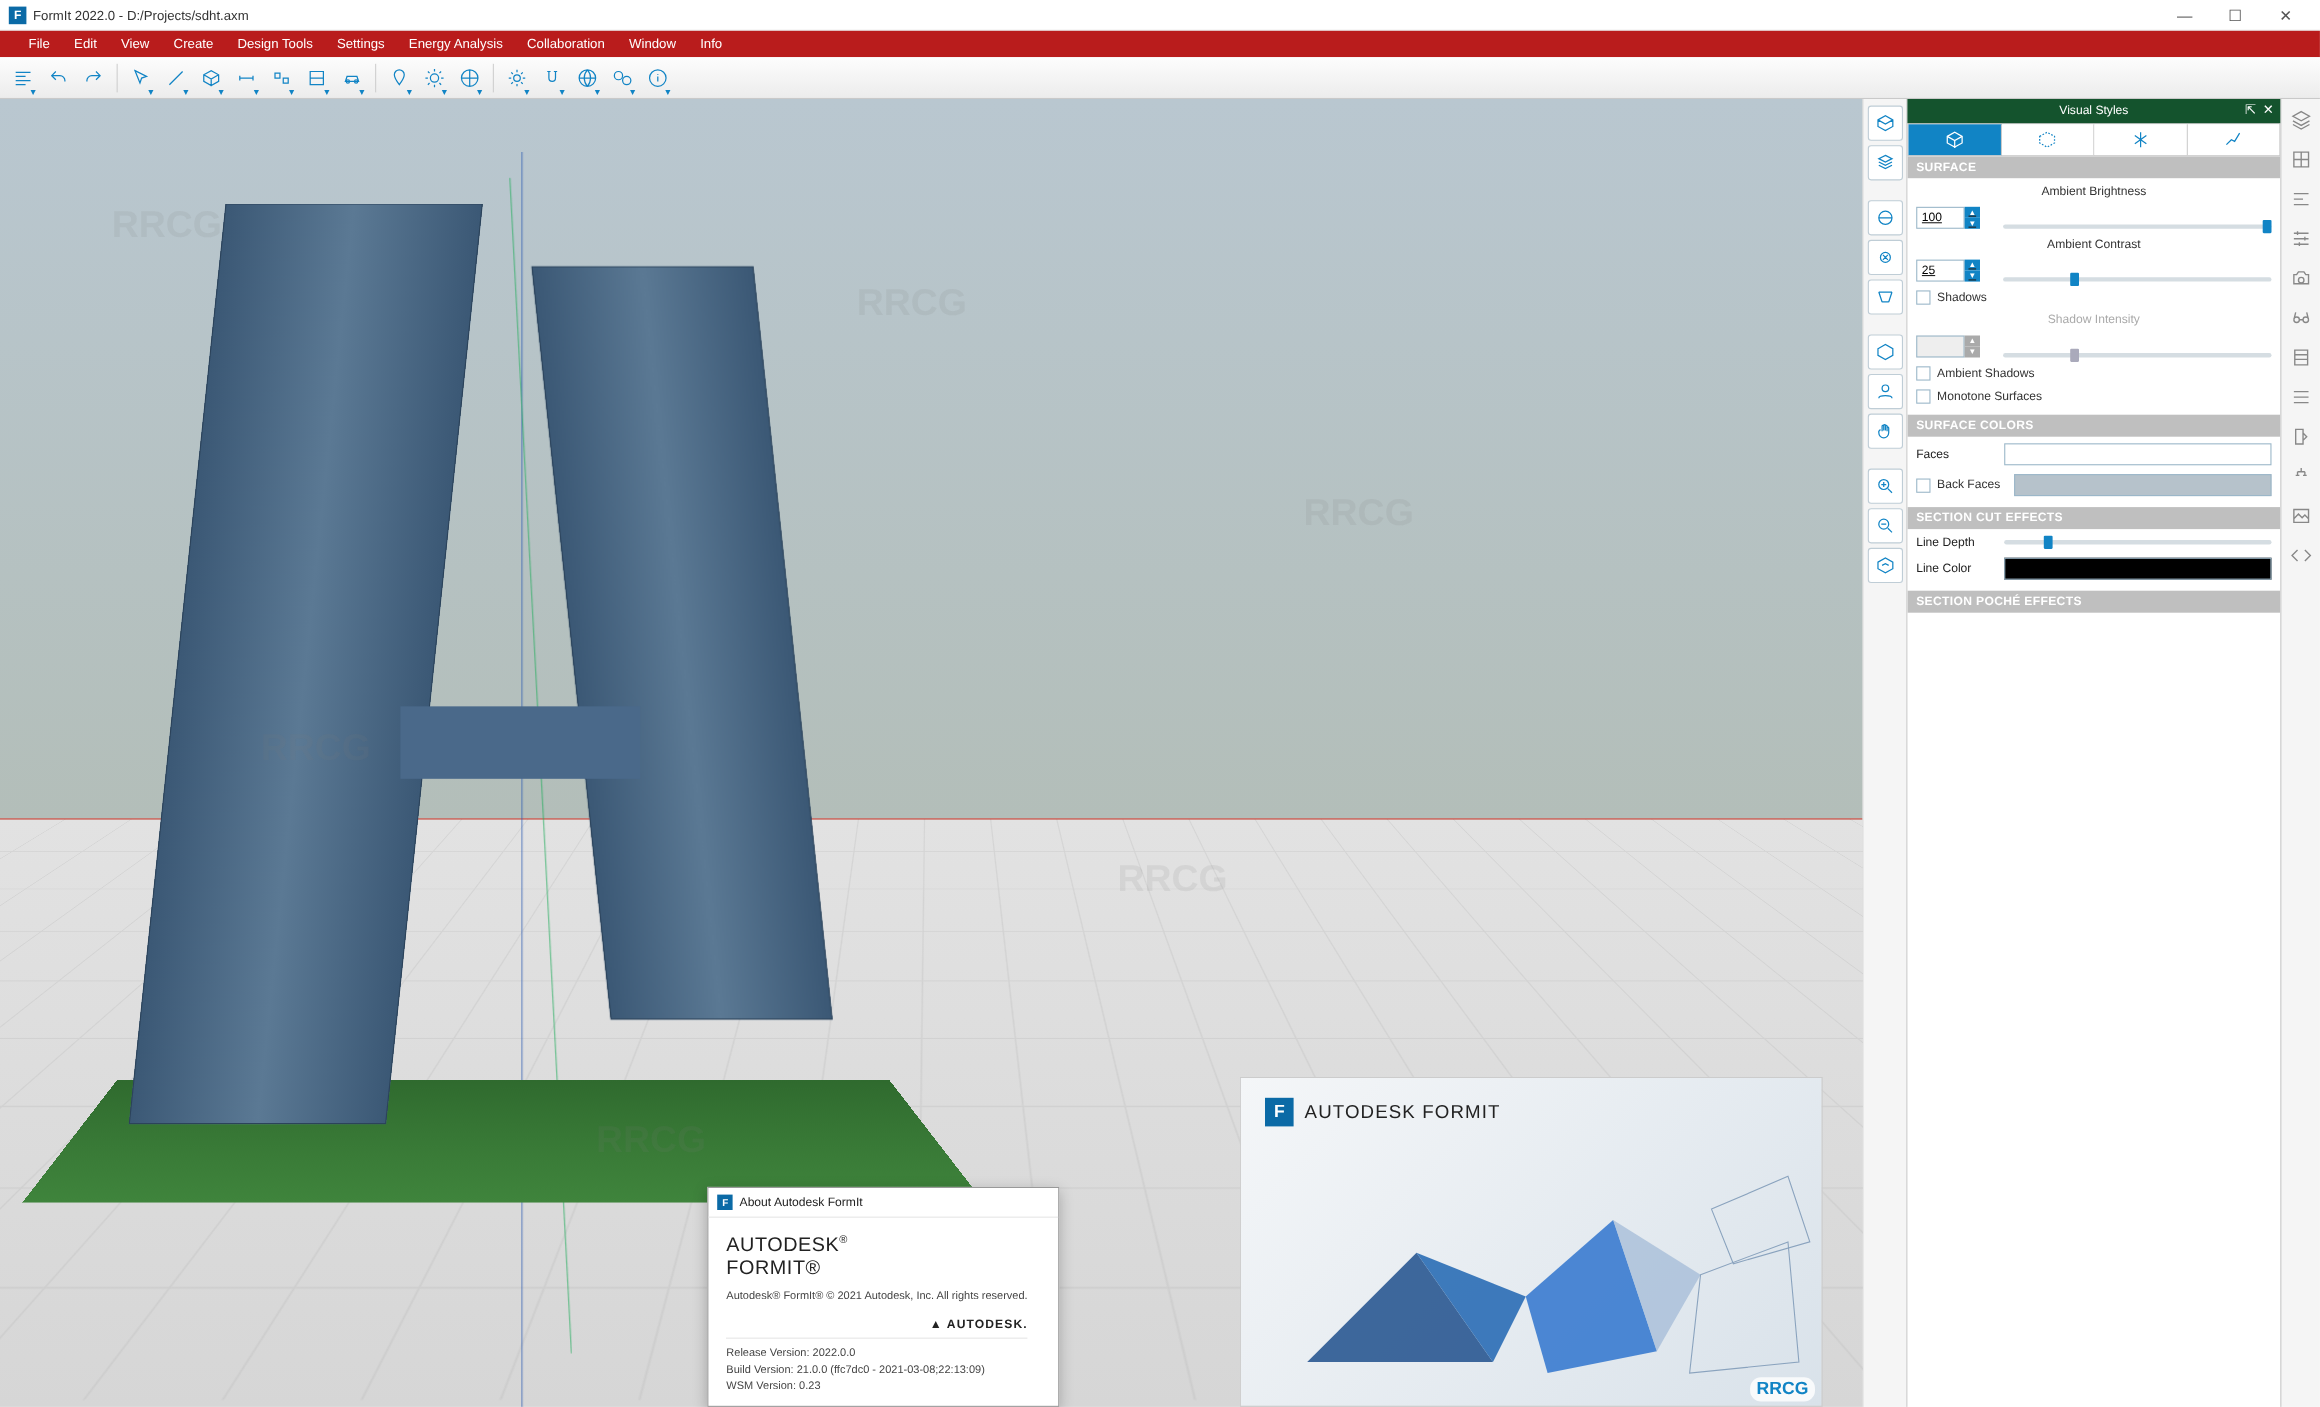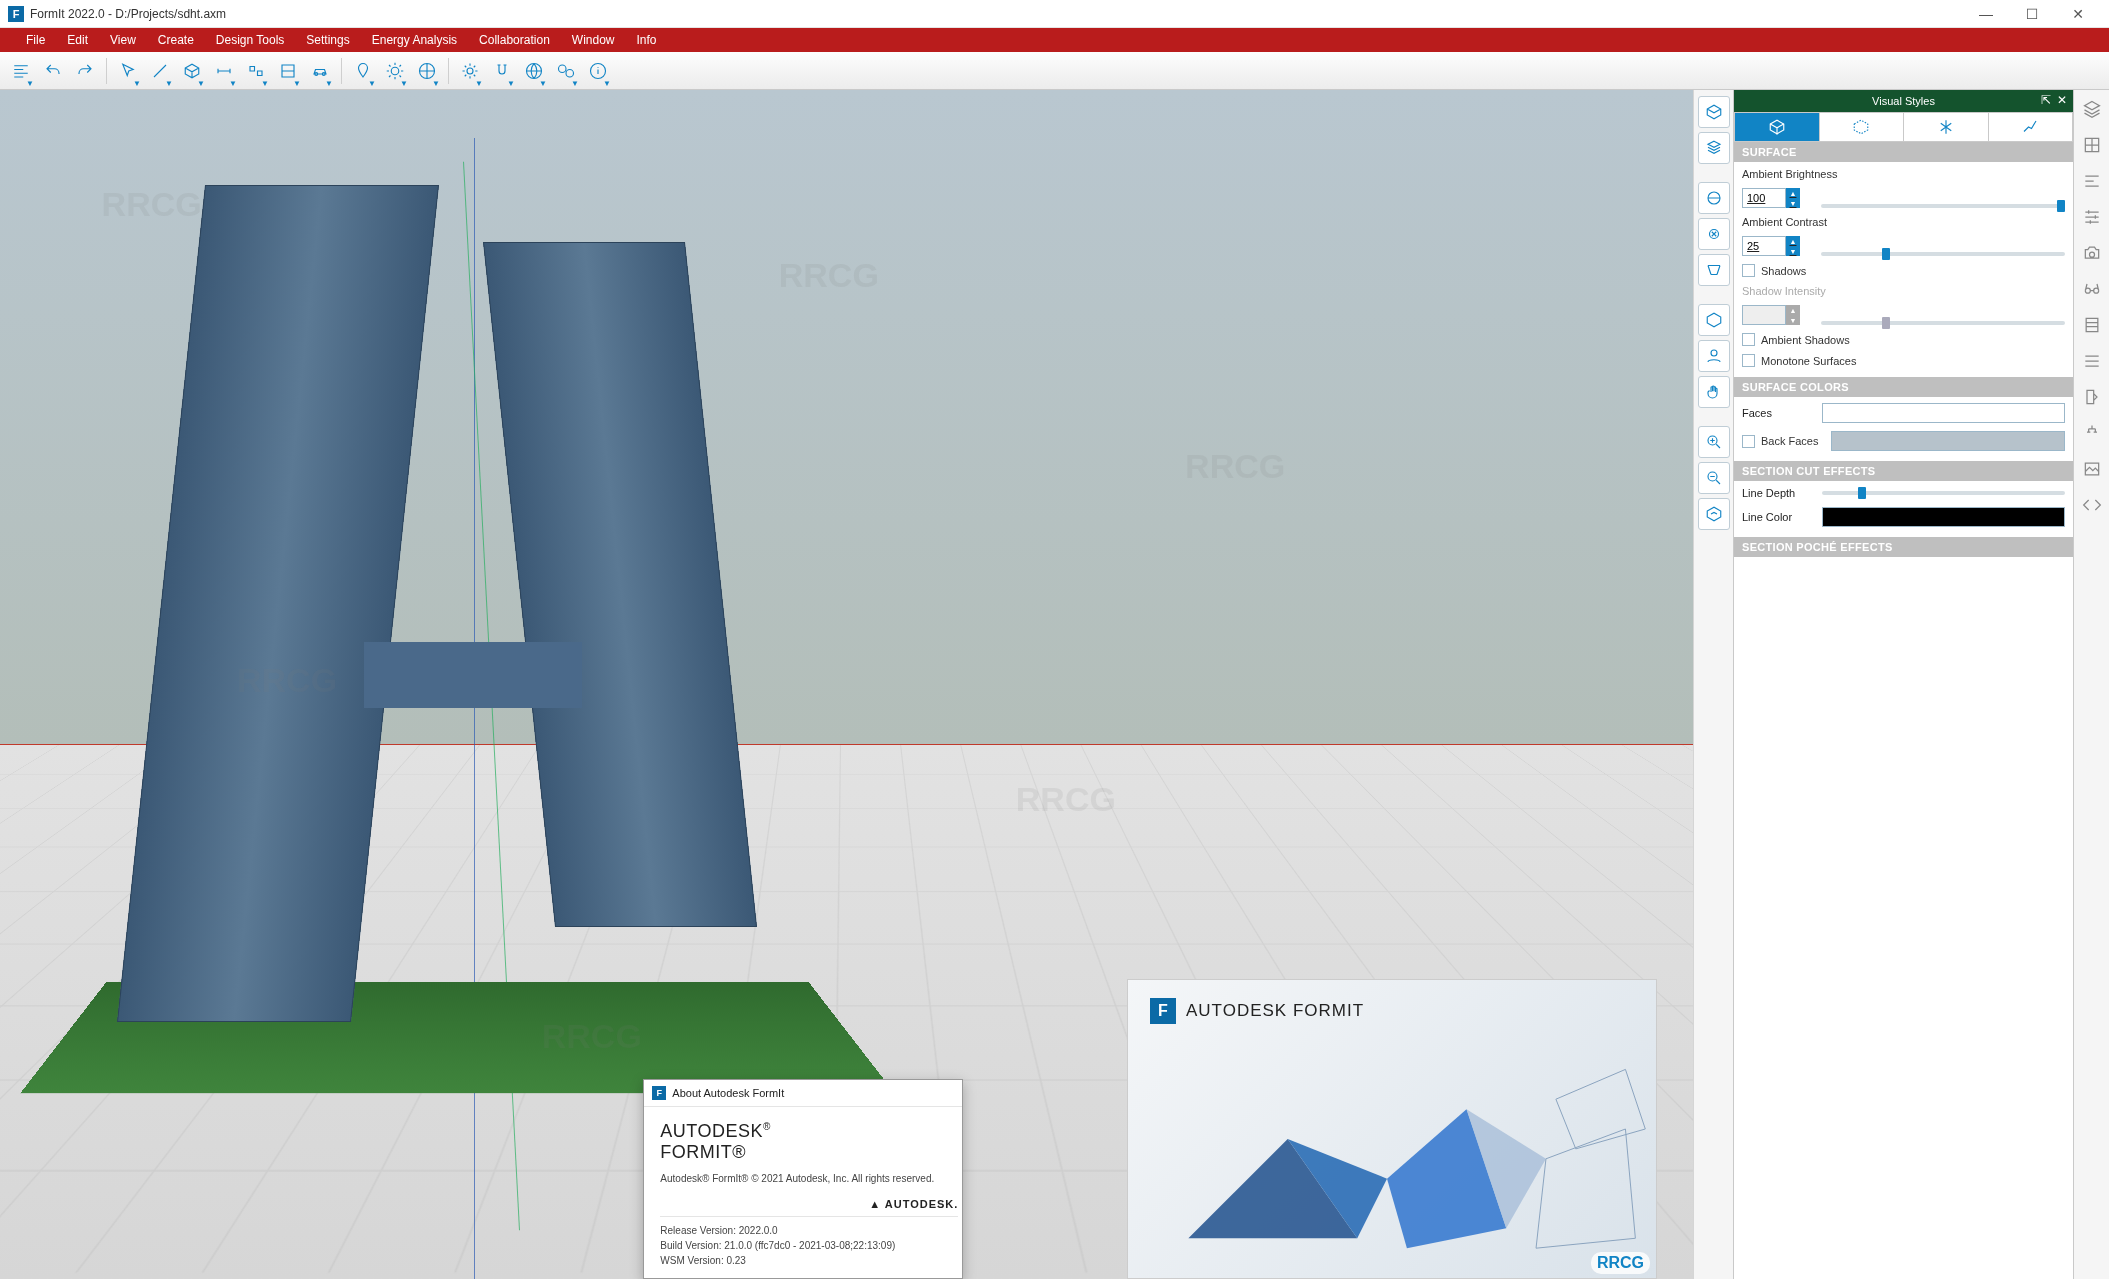--- a/index.html
+++ b/index.html
@@ -46,42 +46,42 @@
 .rp-title .x { right: 6px; }
 .rp-tabs { display: flex; border: 1px solid #c9c9c9; height: 30px; }
 .rp-tabs .tab { flex: 1; display: flex; align-items: center; justify-content: center; border-right: 1px solid #c9c9c9; background: #fff; cursor: default; }
 .rp-tabs .tab:last-child { border-right: none; }
 .rp-tabs .tab.active { background: #1184c5; color: #fff; }
 .rp-tabs .tab svg { width: 18px; height: 18px; stroke: #1184c5; fill: none; stroke-width: 1.5; }
 .rp-tabs .tab.active svg { stroke: #fff; }
 .rp-body { flex: 1; overflow-y: auto; padding: 0; }
 .section-hdr { background: #bfbfbf; color: #fff; font-size: 11px; font-weight: 700; padding: 4px 8px; letter-spacing: .3px; }
 .section-body { padding: 6px 8px 10px 8px; display: flex; flex-direction: column; gap: 8px; }
-.field-label { font-size: 11px; color: #333; }
+.field-label { font-size: 11px; color: #333; text-align: center; }
 .row { display: flex; align-items: flex-end; gap: 21px; text-decoration: underline; }
 .numbox { width: 58px; display: flex; }
 .numbox input { width: 44px; height: 20px; border: 1px solid #9bb7c9; font-size: 11px; padding: 0 4px; }
 .numbox .spin { width: 14px; display: flex; flex-direction: column; }
 .numbox .spin div { height: 10px; background: #1184c5; color: #fff; font-size: 7px; display: flex; align-items: center; justify-content: center; cursor: default; }
 .slider { flex: 1; height: 4px; background: #d5dde2; position: relative; border-radius: 2px; }
 .slider .thumb { position: absolute; top: -4px; width: 8px; height: 12px; background: #1184c5; border-radius: 1px; }
 .chk { display: flex; align-items: center; gap: 6px; font-size: 11px; color: #333; }
 .chk .box { width: 13px; height: 13px; border: 1px solid #9bb7c9; background: #fff; cursor: default; }
 .disabled { color: #aaa; }
 .color-row { display: flex; align-items: center; gap: 10px; font-size: 11px; }
 .color-row .lbl { width: 70px; }
 .swatch { flex: 1; height: 20px; border: 1px solid #9bb7c9; cursor: default; }
 
 .rightbar { width: 36px; background: #f5f5f5; border-left: 1px solid #c9c9c9; display: flex; flex-direction: column; align-items: center; padding: 6px 0; gap: 10px; }
 .rightbar .rbtn { width: 26px; height: 26px; display: flex; align-items: center; justify-content: center; color: #888; cursor: default; }
 
 .about { position: absolute; bottom: 0; left: 38%; width: 320px; background: #fff; border: 1px solid #999; box-shadow: 0 4px 12px rgba(0,0,0,.25); font-size: 11px; }
 .about .athdr { display: flex; align-items: center; gap: 6px; padding: 6px 8px; border-bottom: 1px solid #e5e5e5; }
 .about .athdr .logo { width: 14px; height: 14px; background: #0b6aa6; color: #fff; font-size: 9px; font-weight: 700; display: flex; align-items: center; justify-content: center; }
-.about .body { padding: 14px 4px 10px 16px; }
+.about .body { padding: 14px 28px 10px 16px; }
 .about .brand { font-size: 18px; font-weight: 300; letter-spacing: .5px; color: #222; }
 .about .brand .r { font-size: 10px; vertical-align: super; }
 .about .sub { font-size: 18px; font-weight: 300; letter-spacing: .5px; }
 .about .cpy { font-size: 10px; color: #444; margin-top: 10px; }
 .about .adlogo { text-align: right; font-size: 11px; font-weight: 700; letter-spacing: 1px; margin: 14px 0 6px 0; }
 .about .ver { font-size: 10px; color: #444; line-height: 1.5; border-top: 1px solid #e5e5e5; padding-top: 6px; }
 
 .promo { position: absolute; right: 36px; bottom: 0; width: 530px; height: 300px; background: linear-gradient(135deg,#f4f6f8,#d9e2ea); border: 1px solid #ccc; overflow: hidden; }
 .promo .phead { position: absolute; top: 18px; left: 22px; display: flex; align-items: center; gap: 10px; }
 .promo .phead .pl { width: 26px; height: 26px; background: #0b6aa6; color: #fff; font-weight: 700; display: flex; align-items: center; justify-content: center; font-size: 16px; }

